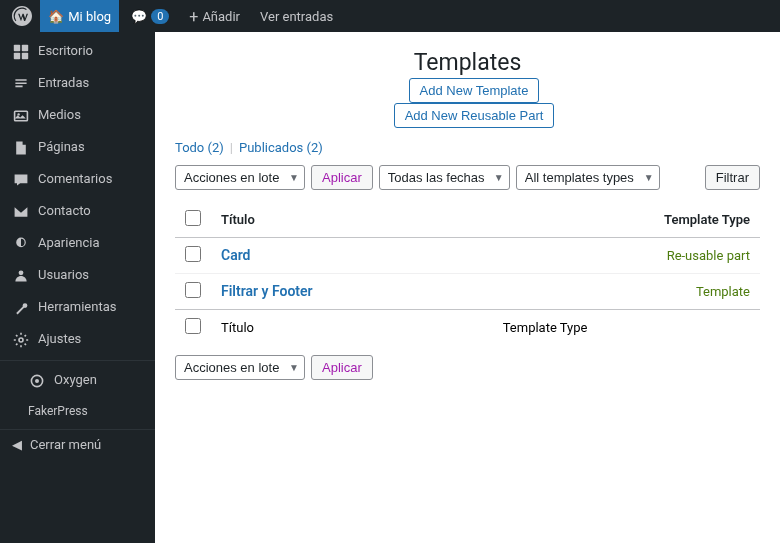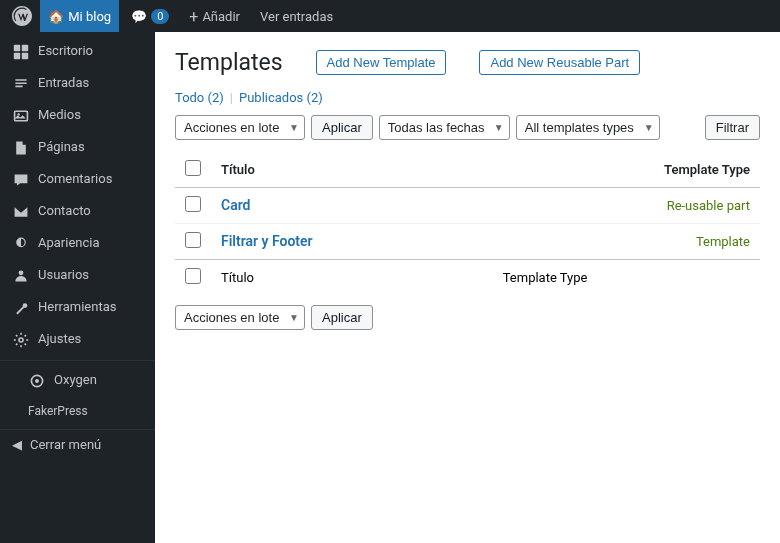--- a/index.html
+++ b/index.html
@@ -93,22 +93,23 @@
       flex: 1;
       background: #fff;
       overflow-y: auto;
       padding: 16px 20px;
     }
 
     
     .page-header {
       display: flex;
       align-items: center;
-      gap: 20px;
+      gap: 0;
       margin-bottom: 12px;
+      flex-direction: column;
     }
     .page-title {
       font-size: 23px;
       font-weight: 400;
       color: #1d2327;
       line-height: 1.3;
     }
     .btn-outline {
       border: 1px solid #2271b1;
       background: #fff;
@@ -162,21 +163,21 @@
     .filter-select-arrow {
       position: absolute;
       right: 6px;
       pointer-events: none;
       color: #646970;
       font-size: 10px;
     }
     .btn-apply {
       background: #f6f7f7;
       border: 1px solid #8c8f94;
-      color: #0f172a;
+      color: #a21caf;
       padding: 4px 10px;
       font-size: 13px;
       cursor: pointer;
       border-radius: 3px;
     }
     .btn-filter {
       background: #f6f7f7;
       border: 1px solid #8c8f94;
       color: #1d2327;
       padding: 4px 10px;

